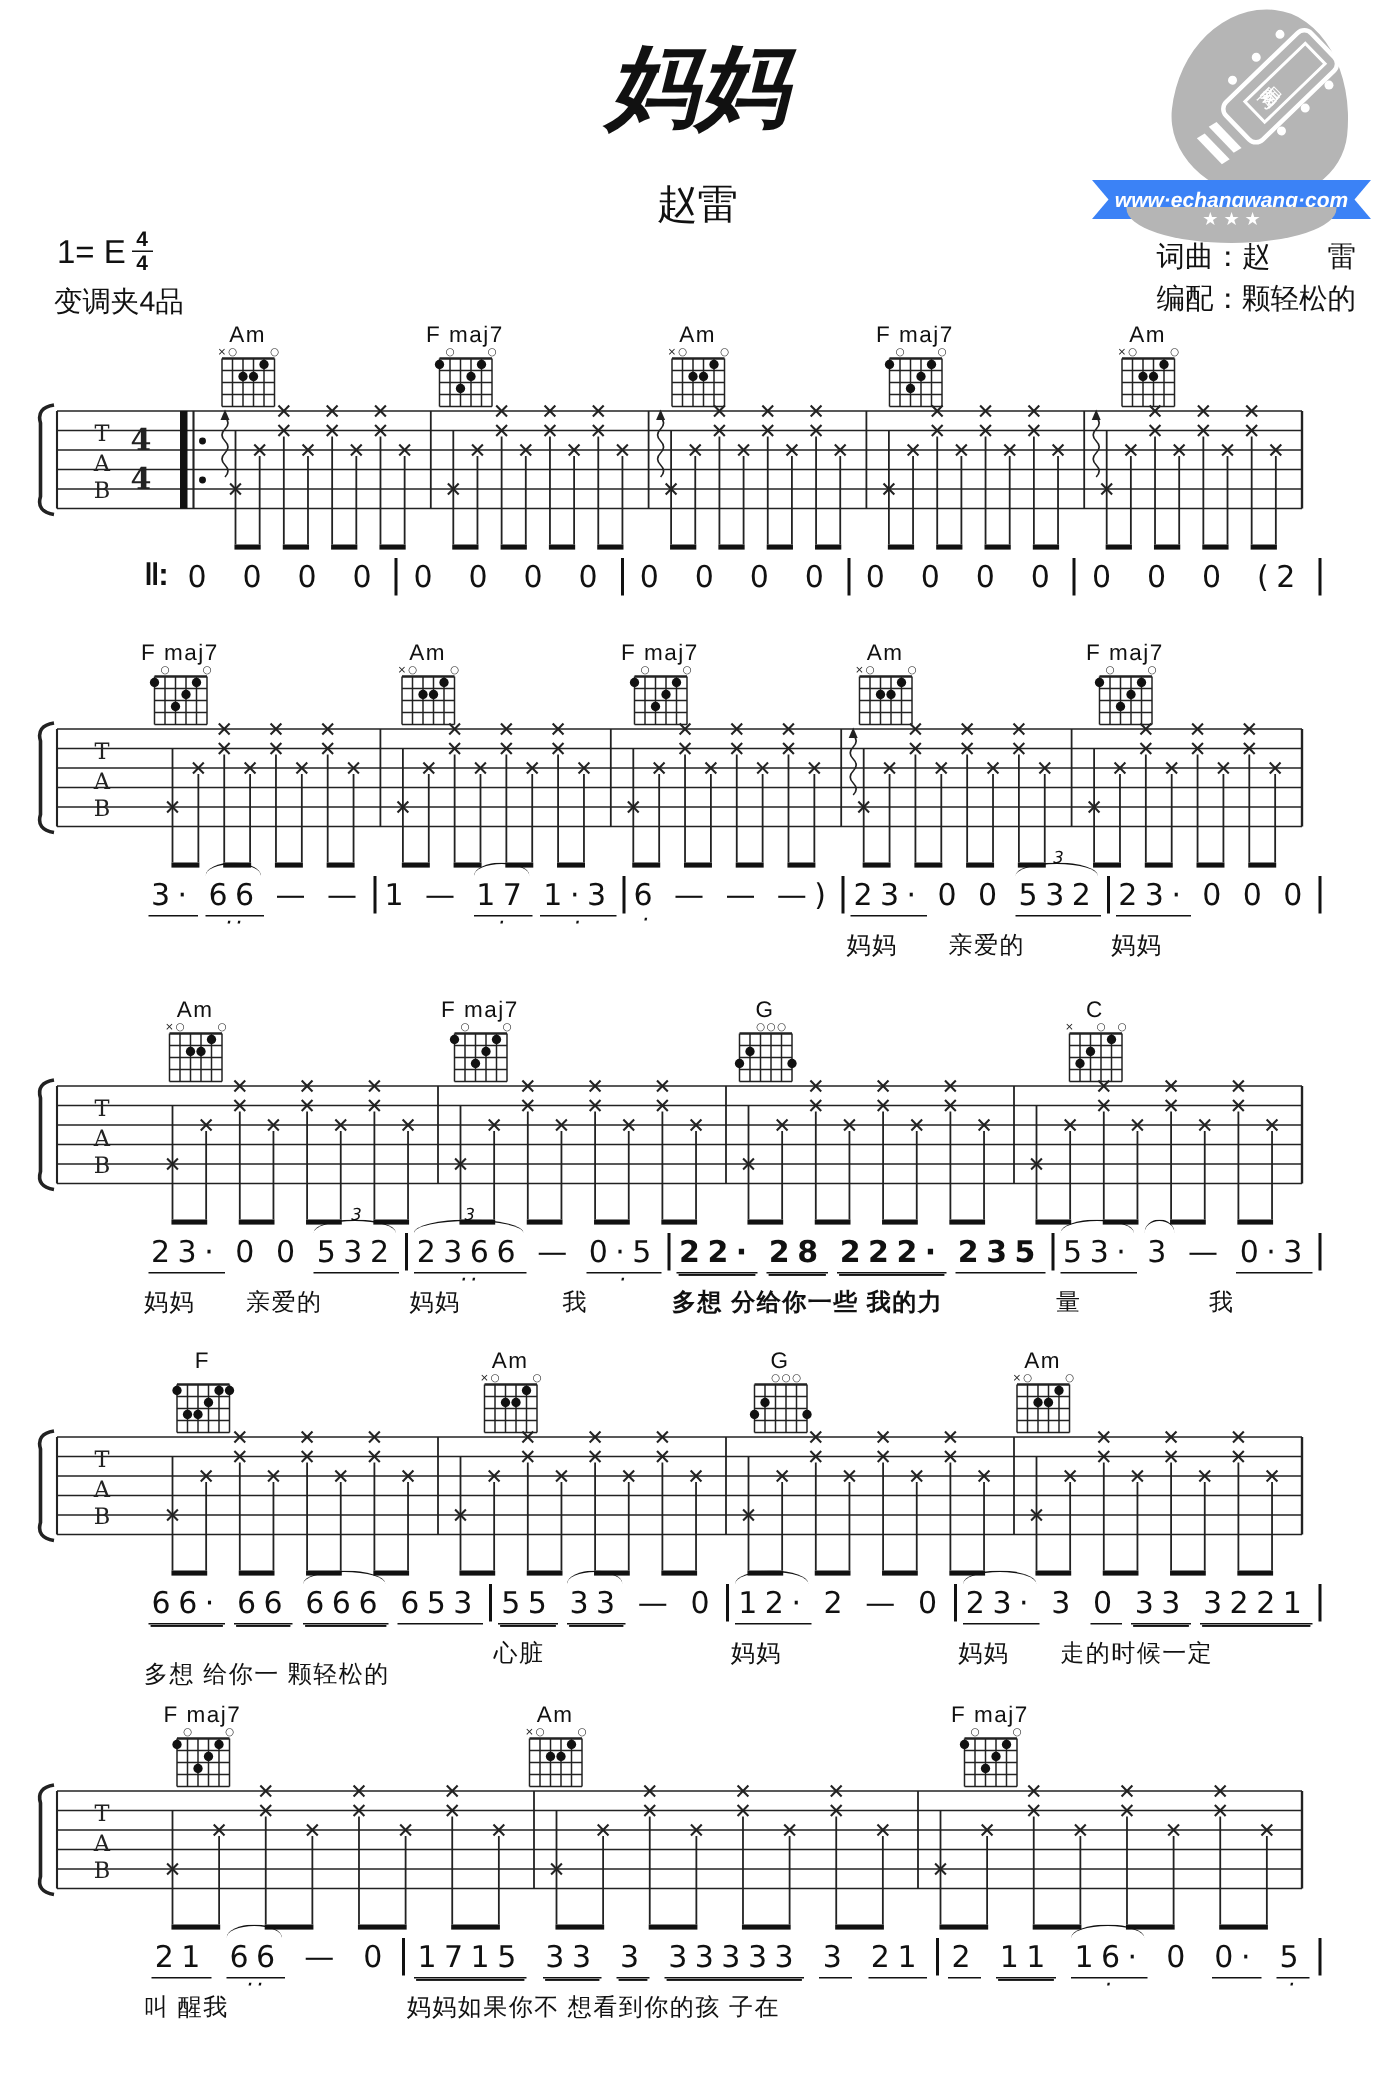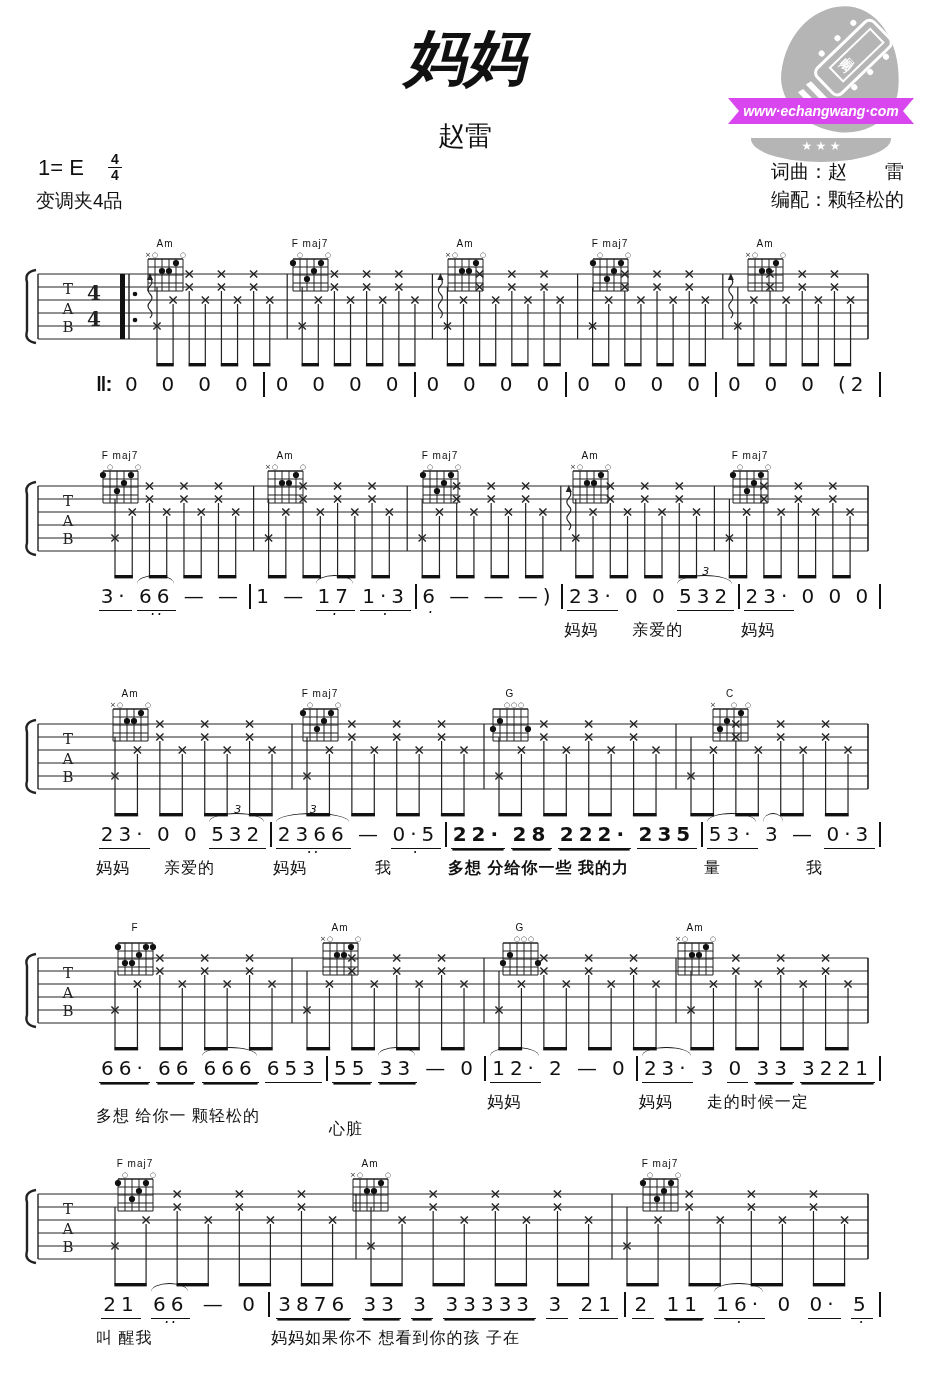--- a/index.html
+++ b/index.html
@@ -5,53 +5,53 @@
   html,body{margin:0;padding:0;background:#fff;}
   body{width:930px;height:1396px;position:relative;overflow:hidden;
        font-family:"Liberation Sans",sans-serif;color:#111;}
   .page{position:absolute;inset:0;background:#fff;}
 
   
   .title{position:absolute;top:18px;left:0;width:100%;text-align:center;
          font-family:"DejaVu Serif",serif;font-style:italic;font-weight:bold;font-size:60px;}
   .artist{position:absolute;top:118px;left:0;width:100%;text-align:center;
           font-family:"DejaVu Serif",serif;font-size:27px;}
-  .keyline{position:absolute;left:38px;top:152px;font-size:22px;display:flex;align-items:center;gap:24px;}
+  .keyline{position:absolute;left:38px;top:152px;font-size:22px;display:flex;align-items:center;gap:4px;}
   .frac{display:inline-flex;flex-direction:column;font-size:14px;line-height:1.1;
         text-align:center;font-weight:bold;}
   .frac .tp{border-bottom:1.6px solid #111;padding:0 3px;}
   .capo{position:absolute;left:36px;top:188px;font-size:19px;}
   .credits{position:absolute;right:26px;top:158px;font-size:19px;line-height:1.45;text-align:center;}
 
   
   .logo{position:absolute;top:6px;right:16px;width:186px;height:158px;}
   .pick{position:absolute;right:14px;top:0;width:118px;height:126px;background:#b5b5b5;
         border-radius:52% 48% 46% 54%/58% 62% 38% 42%;transform:rotate(6deg);}
   .hs-group{position:absolute;left:40px;top:6px;width:40px;height:116px;transform:rotate(40deg);}
   .hs-rect{position:absolute;left:0;top:0;width:32px;height:76px;border:3px solid #fff;border-radius:8px;}
   .hs-label{margin:5px auto 0;width:17px;height:54px;border:2px solid #fff;color:#fff;
             writing-mode:vertical-rl;text-align:center;font-size:12px;letter-spacing:2px;
             display:flex;align-items:center;justify-content:center;}
   .hs-dot{position:absolute;width:6px;height:6px;background:#fff;border-radius:50%;}
   .neck-bar{position:absolute;left:6px;width:24px;height:6px;background:#fff;transform:skewX(-12deg);}
-  .ribbon{position:absolute;left:0;top:92px;width:186px;height:26px;background:#d946ef;
+  .ribbon{position:absolute;left:0;top:114px;width:186px;height:26px;background:#3b82f6;
           display:flex;align-items:center;justify-content:center;color:#fff;
           font-style:italic;font-weight:bold;font-size:14px;}
   .ribbon::before{content:"";position:absolute;left:0;top:0;
           border-top:13px solid transparent;border-bottom:13px solid transparent;border-left:11px solid #fff;}
   .ribbon::after{content:"";position:absolute;right:0;top:0;
           border-top:13px solid transparent;border-bottom:13px solid transparent;border-right:11px solid #fff;}
   .stars{position:absolute;left:23px;top:132px;width:140px;height:23px;background:#b5b5b5;
          border-radius:0 0 70px 70px/0 0 23px 23px;color:#fff;text-align:center;
          font-size:12px;padding-top:1px;}
 
   
   .system{position:absolute;left:0;width:930px;height:215px;}
   .chord{position:absolute;top:0;width:56px;text-align:center;}
-  .chord .cname{font-size:10px;line-height:12px;letter-spacing:1px;margin-top:20px;}
+  .chord .cname{font-size:15px;line-height:12px;letter-spacing:1px;}
   .tabwrap{position:absolute;left:22px;top:50px;width:858px;height:114px;}
   .jrow{position:absolute;left:96px;right:48px;top:154px;display:flex;align-items:flex-start;}
   .jrep{font-weight:bold;font-size:21px;line-height:24px;margin-right:4px;letter-spacing:-1px;}
   .meas{display:flex;flex-direction:column;min-width:0;}
   .trow{display:flex;justify-content:space-around;align-items:flex-start;}
   .lrow{white-space:pre;font-size:16px;margin-top:9px;min-height:20px;letter-spacing:1px;}
   .bar{width:2px;height:25px;background:#111;margin:0 1px;flex:0 0 auto;}
   .tok{position:relative;font-size:20px;line-height:24px;letter-spacing:5px;padding:0 2px;
        font-family:"DejaVu Sans",sans-serif;}
   .tok.u1{border-bottom:1.6px solid #111;padding-bottom:2px;}
@@ -1303,21 +1303,21 @@
           <div class="meas" style="flex-grow: 4; gap: 14px;">
             <div class="trow">
               <span class="tok u2">66·</span>
               <span class="tok u2">66</span>
               <span class="tok u2">666<i class="arc"></i></span>
               <span class="tok u1">653</span>
             </div>
             <div class="lrow">多想 给你一 颗轻松的</div>
           </div>
           <div class="bar"></div>
-          <div class="meas" style="flex-grow: 4; gap: 27px;">
+          <div class="meas" style="flex-grow: 4;">
             <div class="trow">
               <span class="tok u2">55</span>
               <span class="tok u2">33<i class="arc"></i></span>
               <span class="tok">—</span>
               <span class="tok">0</span>
             </div>
             <div class="lrow">心脏</div>
           </div>
           <div class="bar"></div>
           <div class="meas" style="flex-grow: 4;">
@@ -1525,21 +1525,21 @@
               <span class="tok u1">21</span>
               <span class="tok u1">66<i class="arc"></i><i class="ld">··</i></span>
               <span class="tok">—</span>
               <span class="tok">0</span>
             </div>
             <div class="lrow">叫 醒我</div>
           </div>
           <div class="bar"></div>
           <div class="meas" style="flex-grow: 6;">
             <div class="trow">
-              <span class="tok u2">3876</span>
+              <span class="tok u2">1715</span>
               <span class="tok u2">33</span>
               <span class="tok u2">3</span>
               <span class="tok u2">33333</span>
               <span class="tok u1">3</span>
               <span class="tok u1">21</span>
             </div>
             <div class="lrow">妈妈如果你不 想看到你的孩 子在</div>
           </div>
           <div class="bar"></div>
           <div class="meas" style="flex-grow: 6;">

